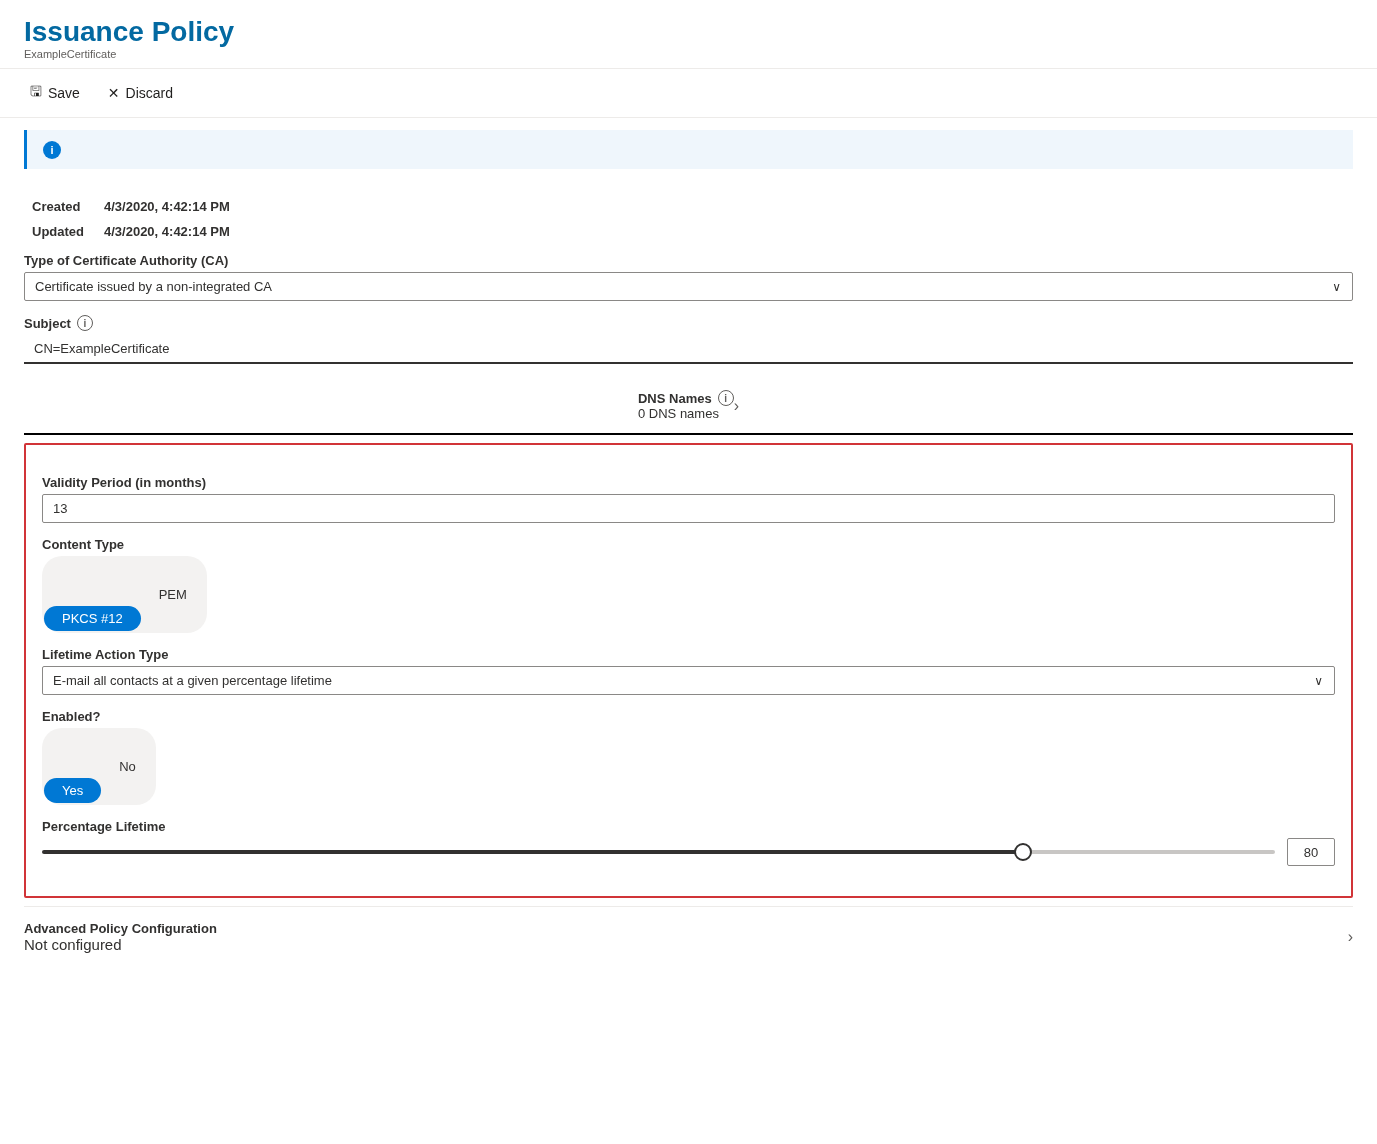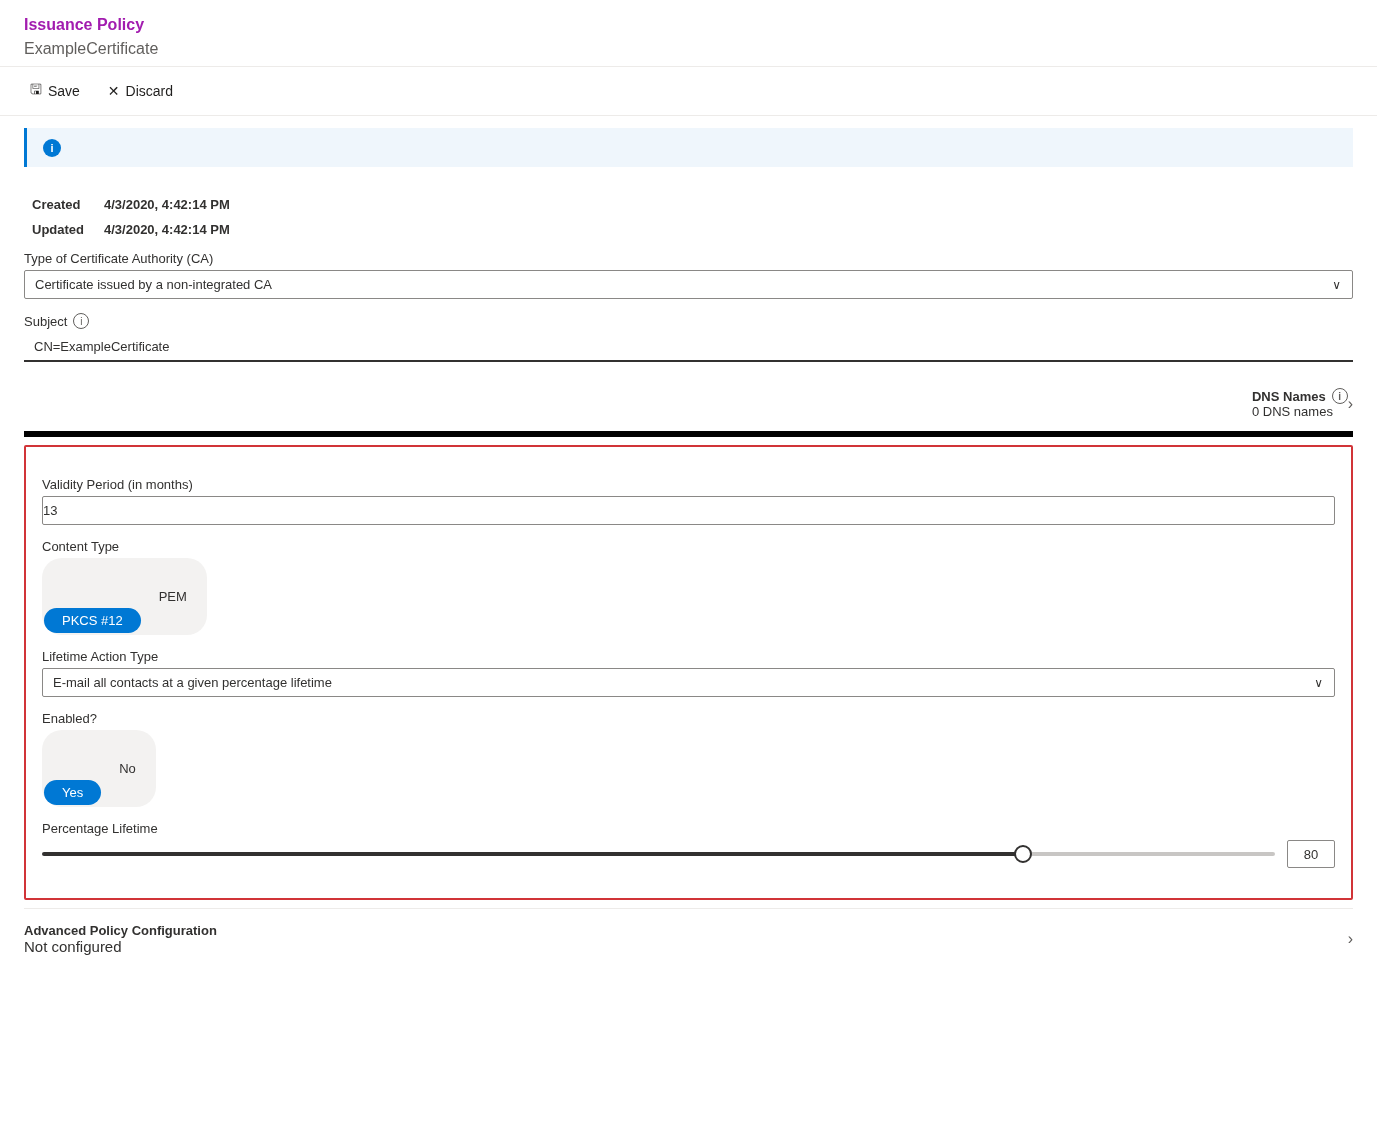--- a/index.html
+++ b/index.html
@@ -13,28 +13,28 @@
     }
     .page-container {
       max-width: 1377px;
       background: #fff;
     }
     .header {
       padding: 16px 24px 8px 24px;
       border-bottom: 1px solid #edebe9;
     }
     .header-title {
-      font-size: 16px;
+      font-size: 28px;
       font-weight: 600;
-      color: #a21caf;
+      color: #0369a1;
     }
     .header-subtitle {
-      font-size: 16px;
+      font-size: 11px;
       color: #605e5c;
-      margin-top: 6px;
+      margin-top: 0;
     }
     .toolbar {
       display: flex;
       align-items: center;
       padding: 8px 24px;
       border-bottom: 1px solid #edebe9;
       gap: 16px;
     }
     .toolbar-btn {
       display: flex;
@@ -91,21 +91,21 @@
       min-width: 60px;
     }
     .meta-value {
       color: #323130;
       font-weight: bold;
     }
     .field-group {
       margin: 14px 0;
     }
     .field-label {
-      font-weight: 400;
+      font-weight: 700;
       font-size: 13px;
       margin-bottom: 4px;
       display: flex;
       align-items: center;
       gap: 6px;
     }
     .info-circle {
       display: inline-flex;
       align-items: center;
       justify-content: center;
@@ -148,23 +148,23 @@
       padding: 6px 10px;
       border: none;
       border-bottom: 2px solid #323130;
       font-size: 13px;
       color: #323130;
       outline: none;
     }
     .dns-row {
       display: flex;
       align-items: center;
-      justify-content: flex-end;
+      justify-content: center;
       padding: 12px 0;
-      border-bottom: 6px solid #000000;
+      border-bottom: 2px solid #000000;
       cursor: pointer;
     }
     .dns-label {
       font-weight: 600;
       font-size: 13px;
       display: flex;
       align-items: center;
       gap: 6px;
     }
     .dns-count {
@@ -202,21 +202,21 @@
       background: #0078d4;
       color: #fff;
       margin-top: 48px;
     }
     .toggle-btn.inactive {
       background: transparent;
       color: #323130;
     }
     .number-input {
       width: 100%;
-      padding: 6px 0;
+      padding: 6px 10px;
       border: 1px solid #8a8886;
       border-radius: 2px;
       font-size: 13px;
       color: #323130;
       outline: none;
     }
     .slider-container {
       display: flex;
       align-items: center;
       gap: 12px;

